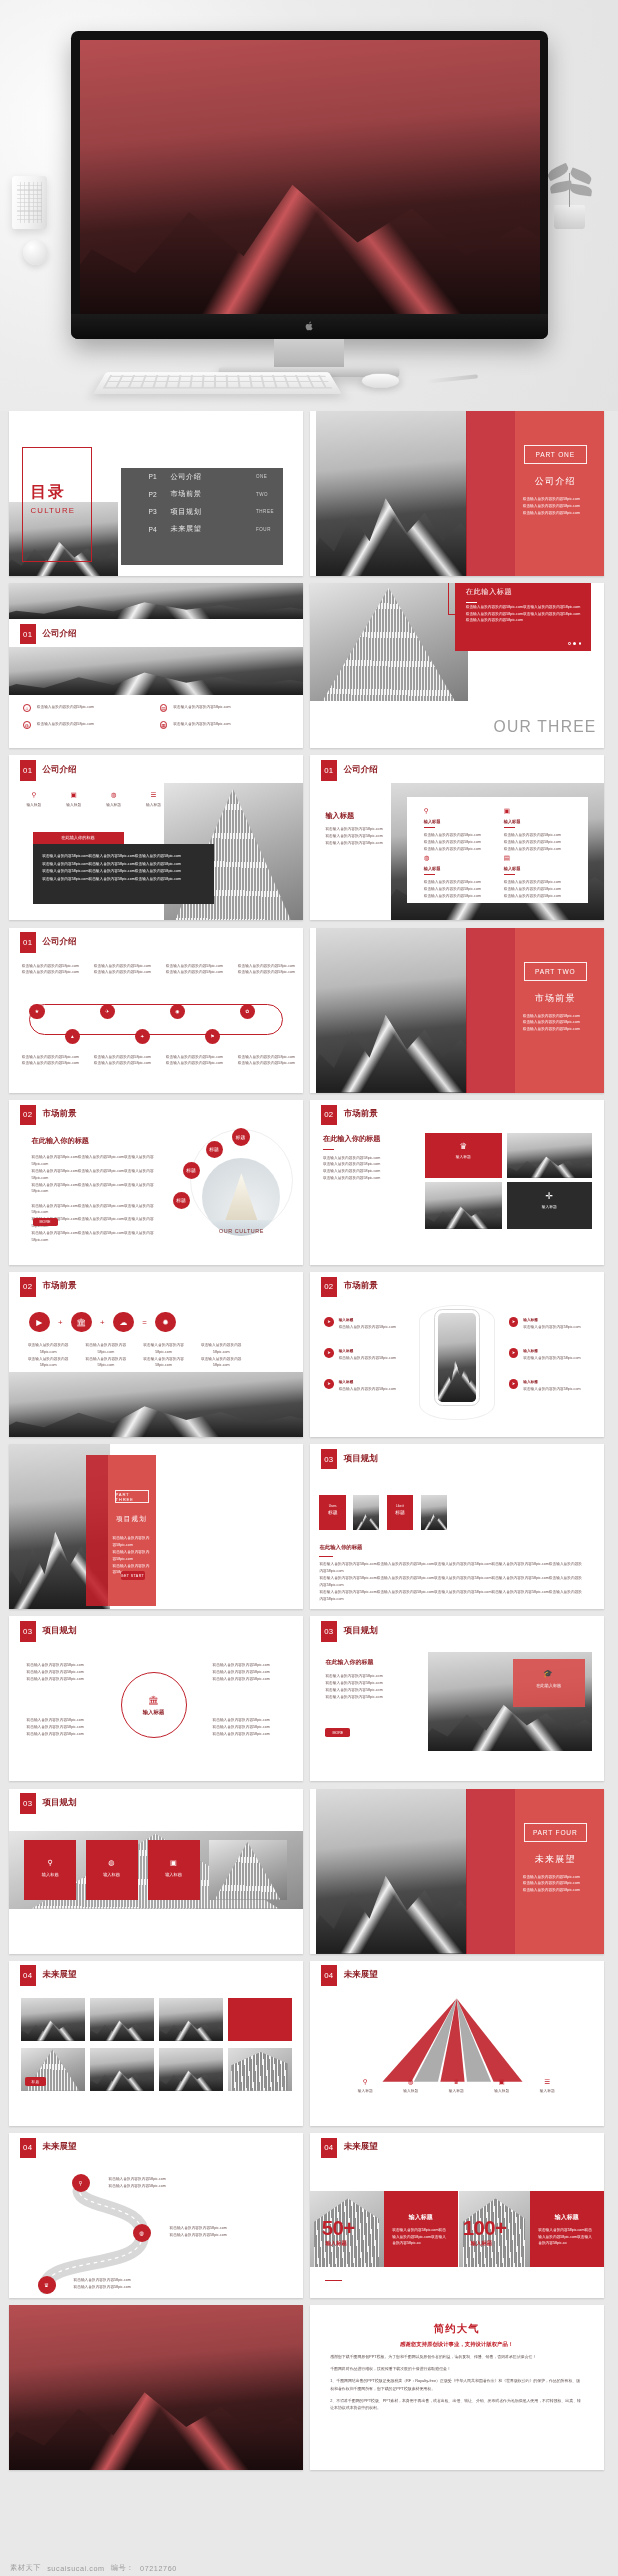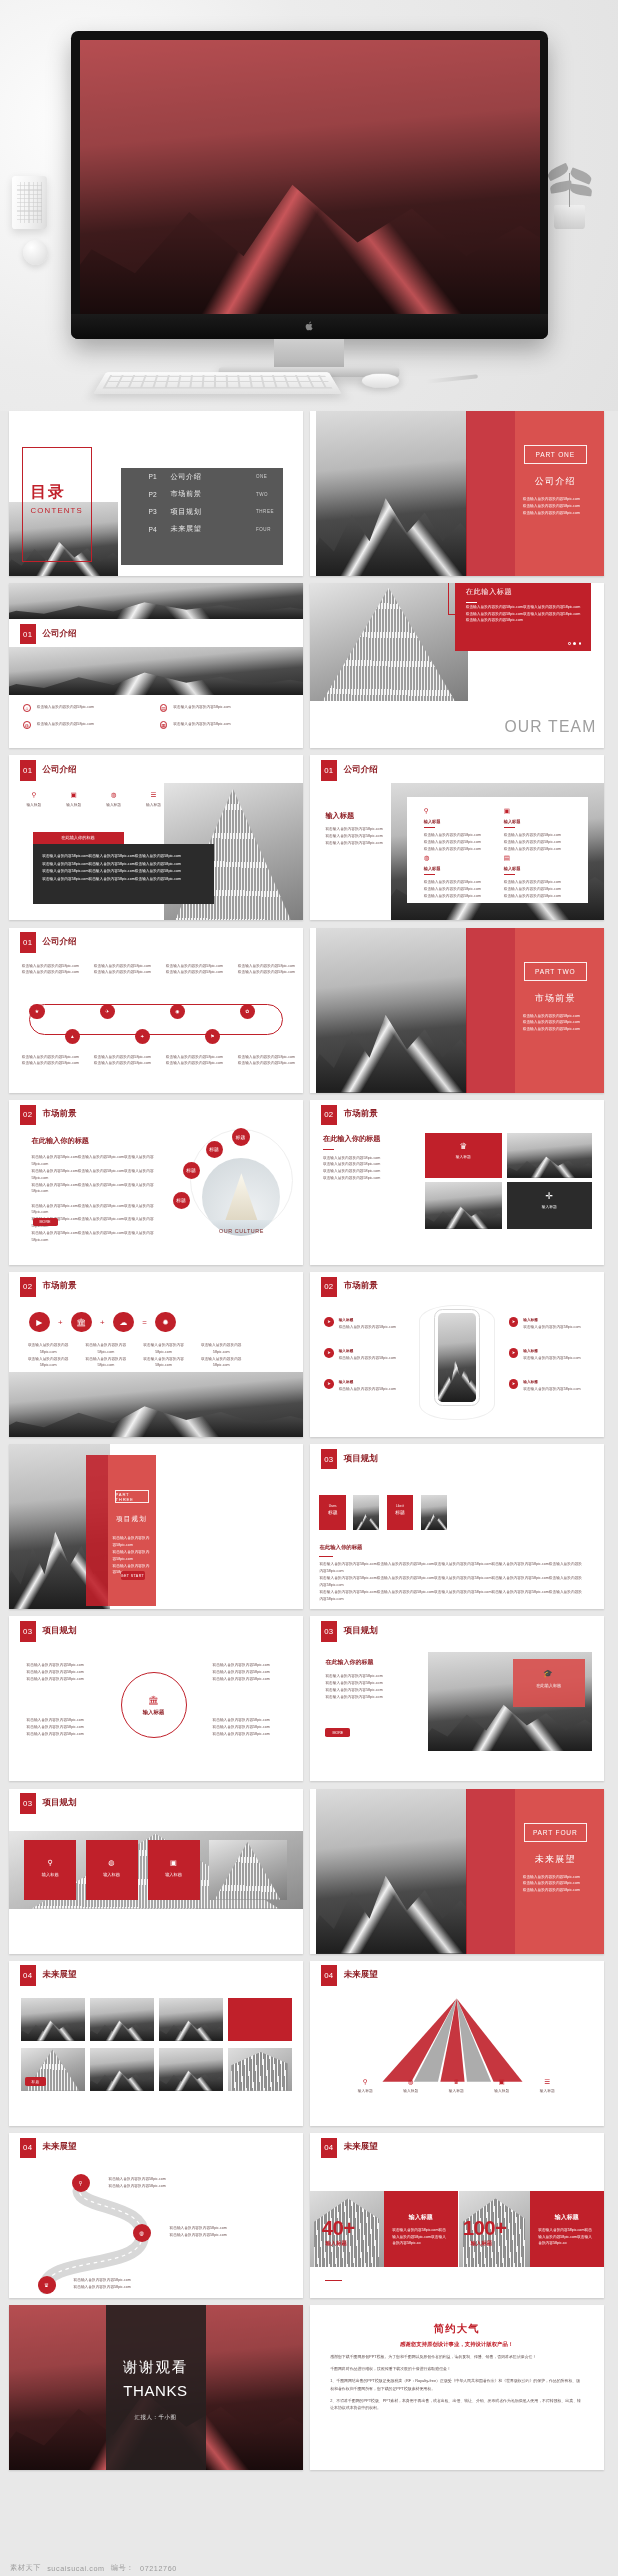--- a/index.html
+++ b/index.html
@@ -252,21 +252,21 @@
     <div class="prop pen"></div>
   </div>
 
   <div class="grid">
 
     <div class="row">
       <div class="slide">
         <div class="photo mtn" style="left:0;top:91px;width:109px;height:75px;"></div>
         <div class="toc-box"></div>
         <div class="toc-cn">目录</div>
-        <div class="toc-en">CONTENTS</div>
+        <div class="toc-en">CULTURE</div>
         <div class="toc-panel">
           <div class="toc-row">
             <span class="toc-p">P1</span>
             <span class="toc-t">公司介绍</span>
             <span class="toc-n">ONE</span>
           </div>
           <div class="toc-row">
             <span class="toc-p">P2</span>
             <span class="toc-t">市场前景</span>
             <span class="toc-n">TWO</span>
@@ -330,21 +330,21 @@
         <div class="redbox" style="left:145px;top:0;width:136px;height:68px;">
           <div style="position:absolute;left:11px;top:3.6px;color:#fff;font-size:7.2px;letter-spacing:0.6px;">在此输入标题</div>
           <div class="redline w" style="position:absolute;left:11px;top:15.7px;"></div>
           <div class="body-txt w" style="position:absolute;left:11px;top:20.5px;width:115px;">双击输入替换内容换内容58pic.com双击输入替换内容换内容58pic.com双击输入替换内容换内容58pic.com双击输入替换内容换内容58pic.com双击输入替换内容换内容58pic.com</div>
           <div style="position:absolute;right:9.7px;bottom:6px;display:flex;gap:2.4px;align-items:center;">
             <span style="width:2.4px;height:2.4px;border:0.6px solid #fff;border-radius:50%;"></span>
             <span style="width:3px;height:3px;background:#fff;border-radius:50%;"></span>
             <span style="width:2.4px;height:2.4px;border:0.6px solid #fff;border-radius:50%;"></span>
           </div>
         </div>
-        <div class="ourteam" style="right:7.2px;bottom:12px;">OUR TEAM</div>
+        <div class="ourteam" style="right:7.2px;bottom:12px;">OUR THREE</div>
       </div>
     </div>
 
     <div class="row">
       <div class="slide">
         <div class="s-head">
           <div class="s-badge">01</div>
           <div class="s-title">公司介绍</div>
         </div>
         <div class="photo tower" style="left:155px;top:28px;width:139px;height:138px;"></div>
@@ -867,45 +867,40 @@
           <div>双击输入替换内容换内容58pic.com</div>
         </div>
       </div>
 
       <div class="slide">
         <div class="s-head">
           <div class="s-badge">04</div>
           <div class="s-title">未来展望</div>
         </div>
         <div class="photo bldg" style="left:0;top:58px;width:74px;height:76px;"></div>
-        <div class="stat-num" style="left:12px;top:83px;">40+</div>
+        <div class="stat-num" style="left:12px;top:83px;">50+</div>
         <div class="stat-cap" style="left:15.7px;top:107px;">输入标题</div>
         <div class="redbox" style="left:74px;top:58px;width:74px;height:76px;">
           <div style="color:#fff;text-align:center;font-size:6px;font-weight:bold;padding-top:22px;">输入标题</div>
           <div class="body-txt w" style="padding:4.8px 8.5px 0;">双击输入替换内容58pic.com双击输入替换内容58pic.com双击输入替换内容58pic.co</div>
         </div>
         <div class="photo bldg" style="left:149px;top:58px;width:71px;height:76px;"></div>
         <div class="stat-num" style="left:153px;top:83px;">100+</div>
         <div class="stat-cap" style="left:161px;top:107px;">输入标题</div>
         <div class="redbox" style="left:220px;top:58px;width:74px;height:76px;">
           <div style="color:#fff;text-align:center;font-size:6px;font-weight:bold;padding-top:22px;">输入标题</div>
           <div class="body-txt w" style="padding:4.8px 8.5px 0;">双击输入替换内容58pic.com双击输入替换内容58pic.com双击输入替换内容58pic.co</div>
         </div>
         <div class="redline" style="position:absolute;left:15.7px;top:144px;width:17px;"></div>
       </div>
     </div>
 
     <div class="row">
       <div class="slide">
         <div class="photo mtn red" style="position:absolute;inset:0;"></div>
-        <div class="darkbox" style="left:97px;top:0;width:100px;height:165px;background:rgba(40,32,32,.9);">
-          <div style="position:absolute;left:0;right:0;top:53px;text-align:center;color:#fff;font-size:14.5px;letter-spacing:1.8px;">谢谢观看</div>
-          <div style="position:absolute;left:0;right:0;top:77px;text-align:center;color:#fff;font-size:15px;letter-spacing:0.6px;">THANKS</div>
-          <div style="position:absolute;left:0;right:0;top:109px;text-align:center;color:#e6e6e6;font-size:5.4px;letter-spacing:0.6px;">汇报人：千小图</div>
-        </div>
       </div>
 
       <div class="slide">
         <div style="padding:17px 20.5px 0;">
           <div class="cp-title">简约大气</div>
           <div class="cp-sub">感谢您支持原创设计事业，支持设计版权产品！</div>
           <div class="cp-p">感谢您下载千图网原创PPT模板。为了您和千图网以及原创作者的利益，请勿复制、传播、销售，否则将承担法律责任！</div>
           <div class="cp-p">千图网将对作品进行维权，按照传播下载次数的十倍进行索取赔偿金！</div>
           <div class="cp-p">1、千图网网站出售的PPT模版是免版税类（RF：Royalty-free）正版受《中华人民共和国著作法》和《世界版权公约》的保护，作品的所有权、版权和著作权归千图网所有，您下载的是PPT模版素材使用权。</div>
           <div class="cp-p">2、不得将千图网的PPT模版、PPT素材，本身用于再出售，或者出租、出借、转让、分销、发布或者作为礼物供他人使用，不得转授权、出卖、转让本协议或本协议中的权利。</div>

